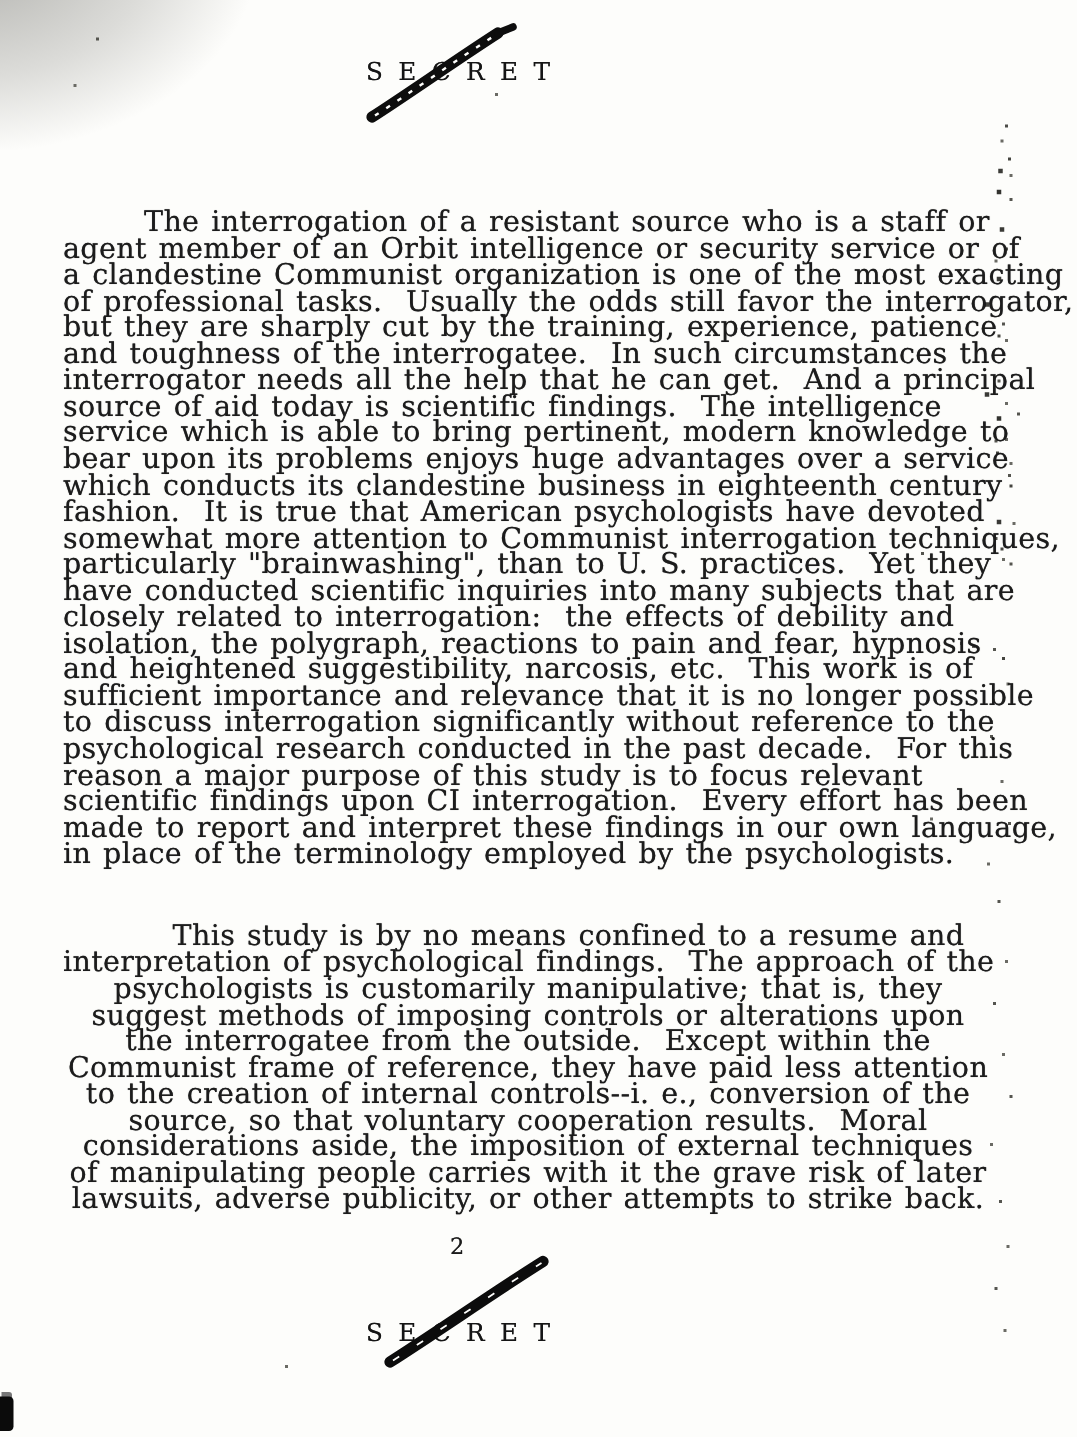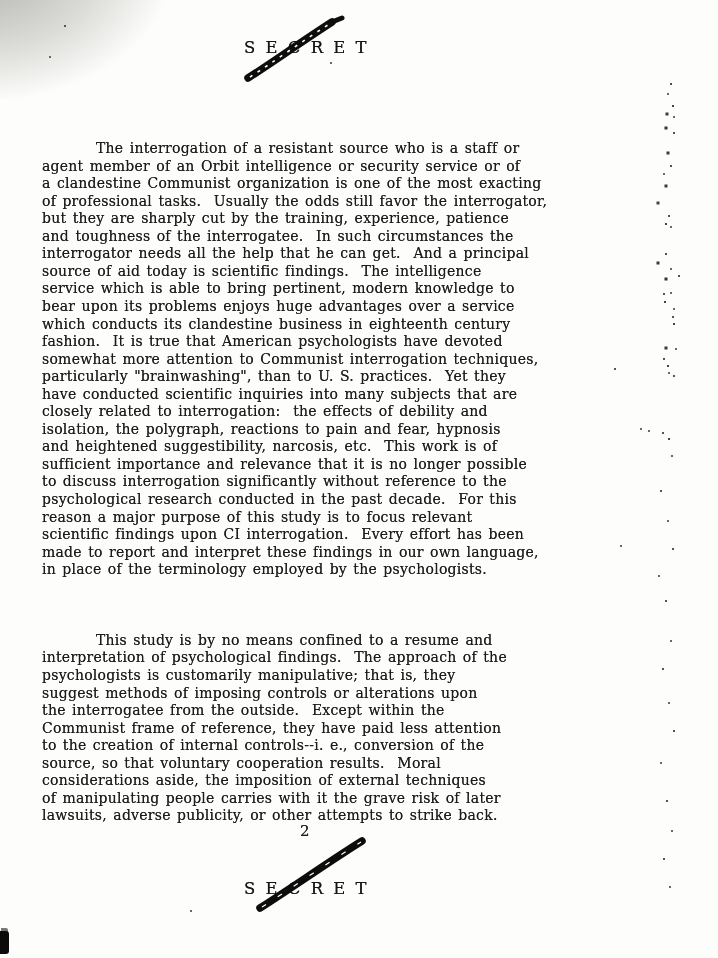--- a/index.html
+++ b/index.html
@@ -37,28 +37,28 @@
   .stamp-bottom { left: 244px; top: 879px; }
   .strike { position: absolute; pointer-events: none; }
   .strike-top { left: 238px; top: 8px; }
   .strike-bottom { left: 253px; top: 833px; }
   
   .doc-text {
     position: absolute;
     left: 42px; top: 105px;
     width: 620px;
     color: #1c1c1c;
-    font-size: 14px;
+    font-size: 19px;
     line-height: 17.55px;
     letter-spacing: 0.25px;
     word-spacing: 1.6px;
     white-space: pre;
     text-shadow: 0 0 0.45px rgba(10,10,10,0.7);
   }
-  .paragraph + .paragraph { margin-top: 18px; }
+  .paragraph + .paragraph { margin-top: 2px; text-align: center; }
   .paragraph .tline:first-child { padding-left: 54px; }
   .page-number {
     position: absolute;
     left: 300px; top: 822px;
     font-size: 15px;
     color: #1c1c1c;
     text-shadow: 0 0 0.4px rgba(10,10,10,0.7);
   }
   
   .noise {

